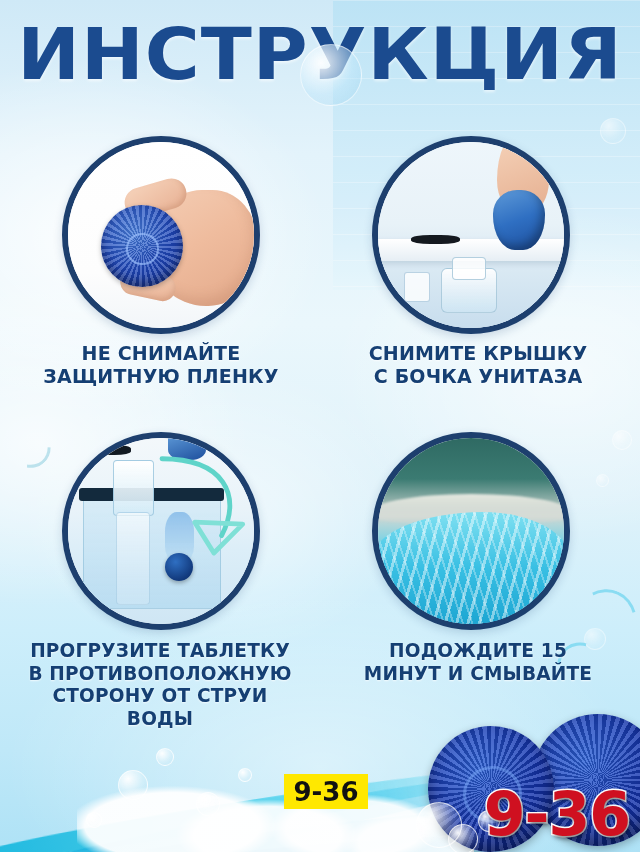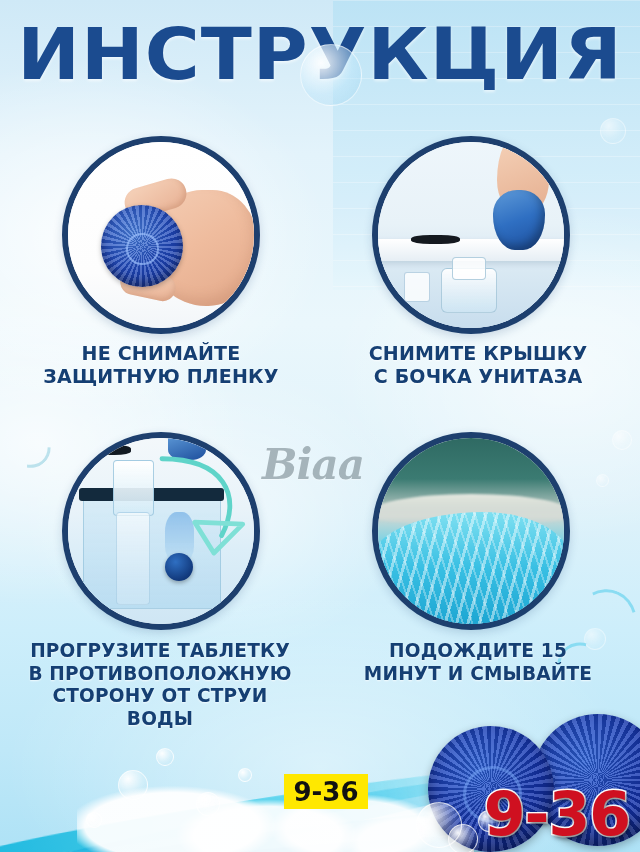--- a/index.html
+++ b/index.html
@@ -325,21 +325,20 @@
   <div class="caption cap2">СНИМИТЕ КРЫШКУ
 С БОЧКА УНИТАЗА</div>
   <div class="caption cap3">ПРОГРУЗИТЕ ТАБЛЕТКУ
 В ПРОТИВОПОЛОЖНУЮ
 СТОРОНУ ОТ СТРУИ
 ВОДЫ</div>
   <div class="caption cap4">ПОДОЖДИТЕ  15
 МИНУТ И СМЫВАЙТЕ</div>
 
   <div class="wm">
-    <div class="wm-text">Віаа</div>
   </div>
 
   <div class="tablets">
     <div class="tbl tblB"></div>
     <div class="tbl tblA"></div>
     <div class="bub" style="left:-8px;top:92px;width:46px;height:46px;"></div>
     <div class="bub" style="left:24px;top:114px;width:30px;height:30px;"></div>
     <div class="bub" style="left:54px;top:100px;width:22px;height:22px;"></div>
   </div>
 

